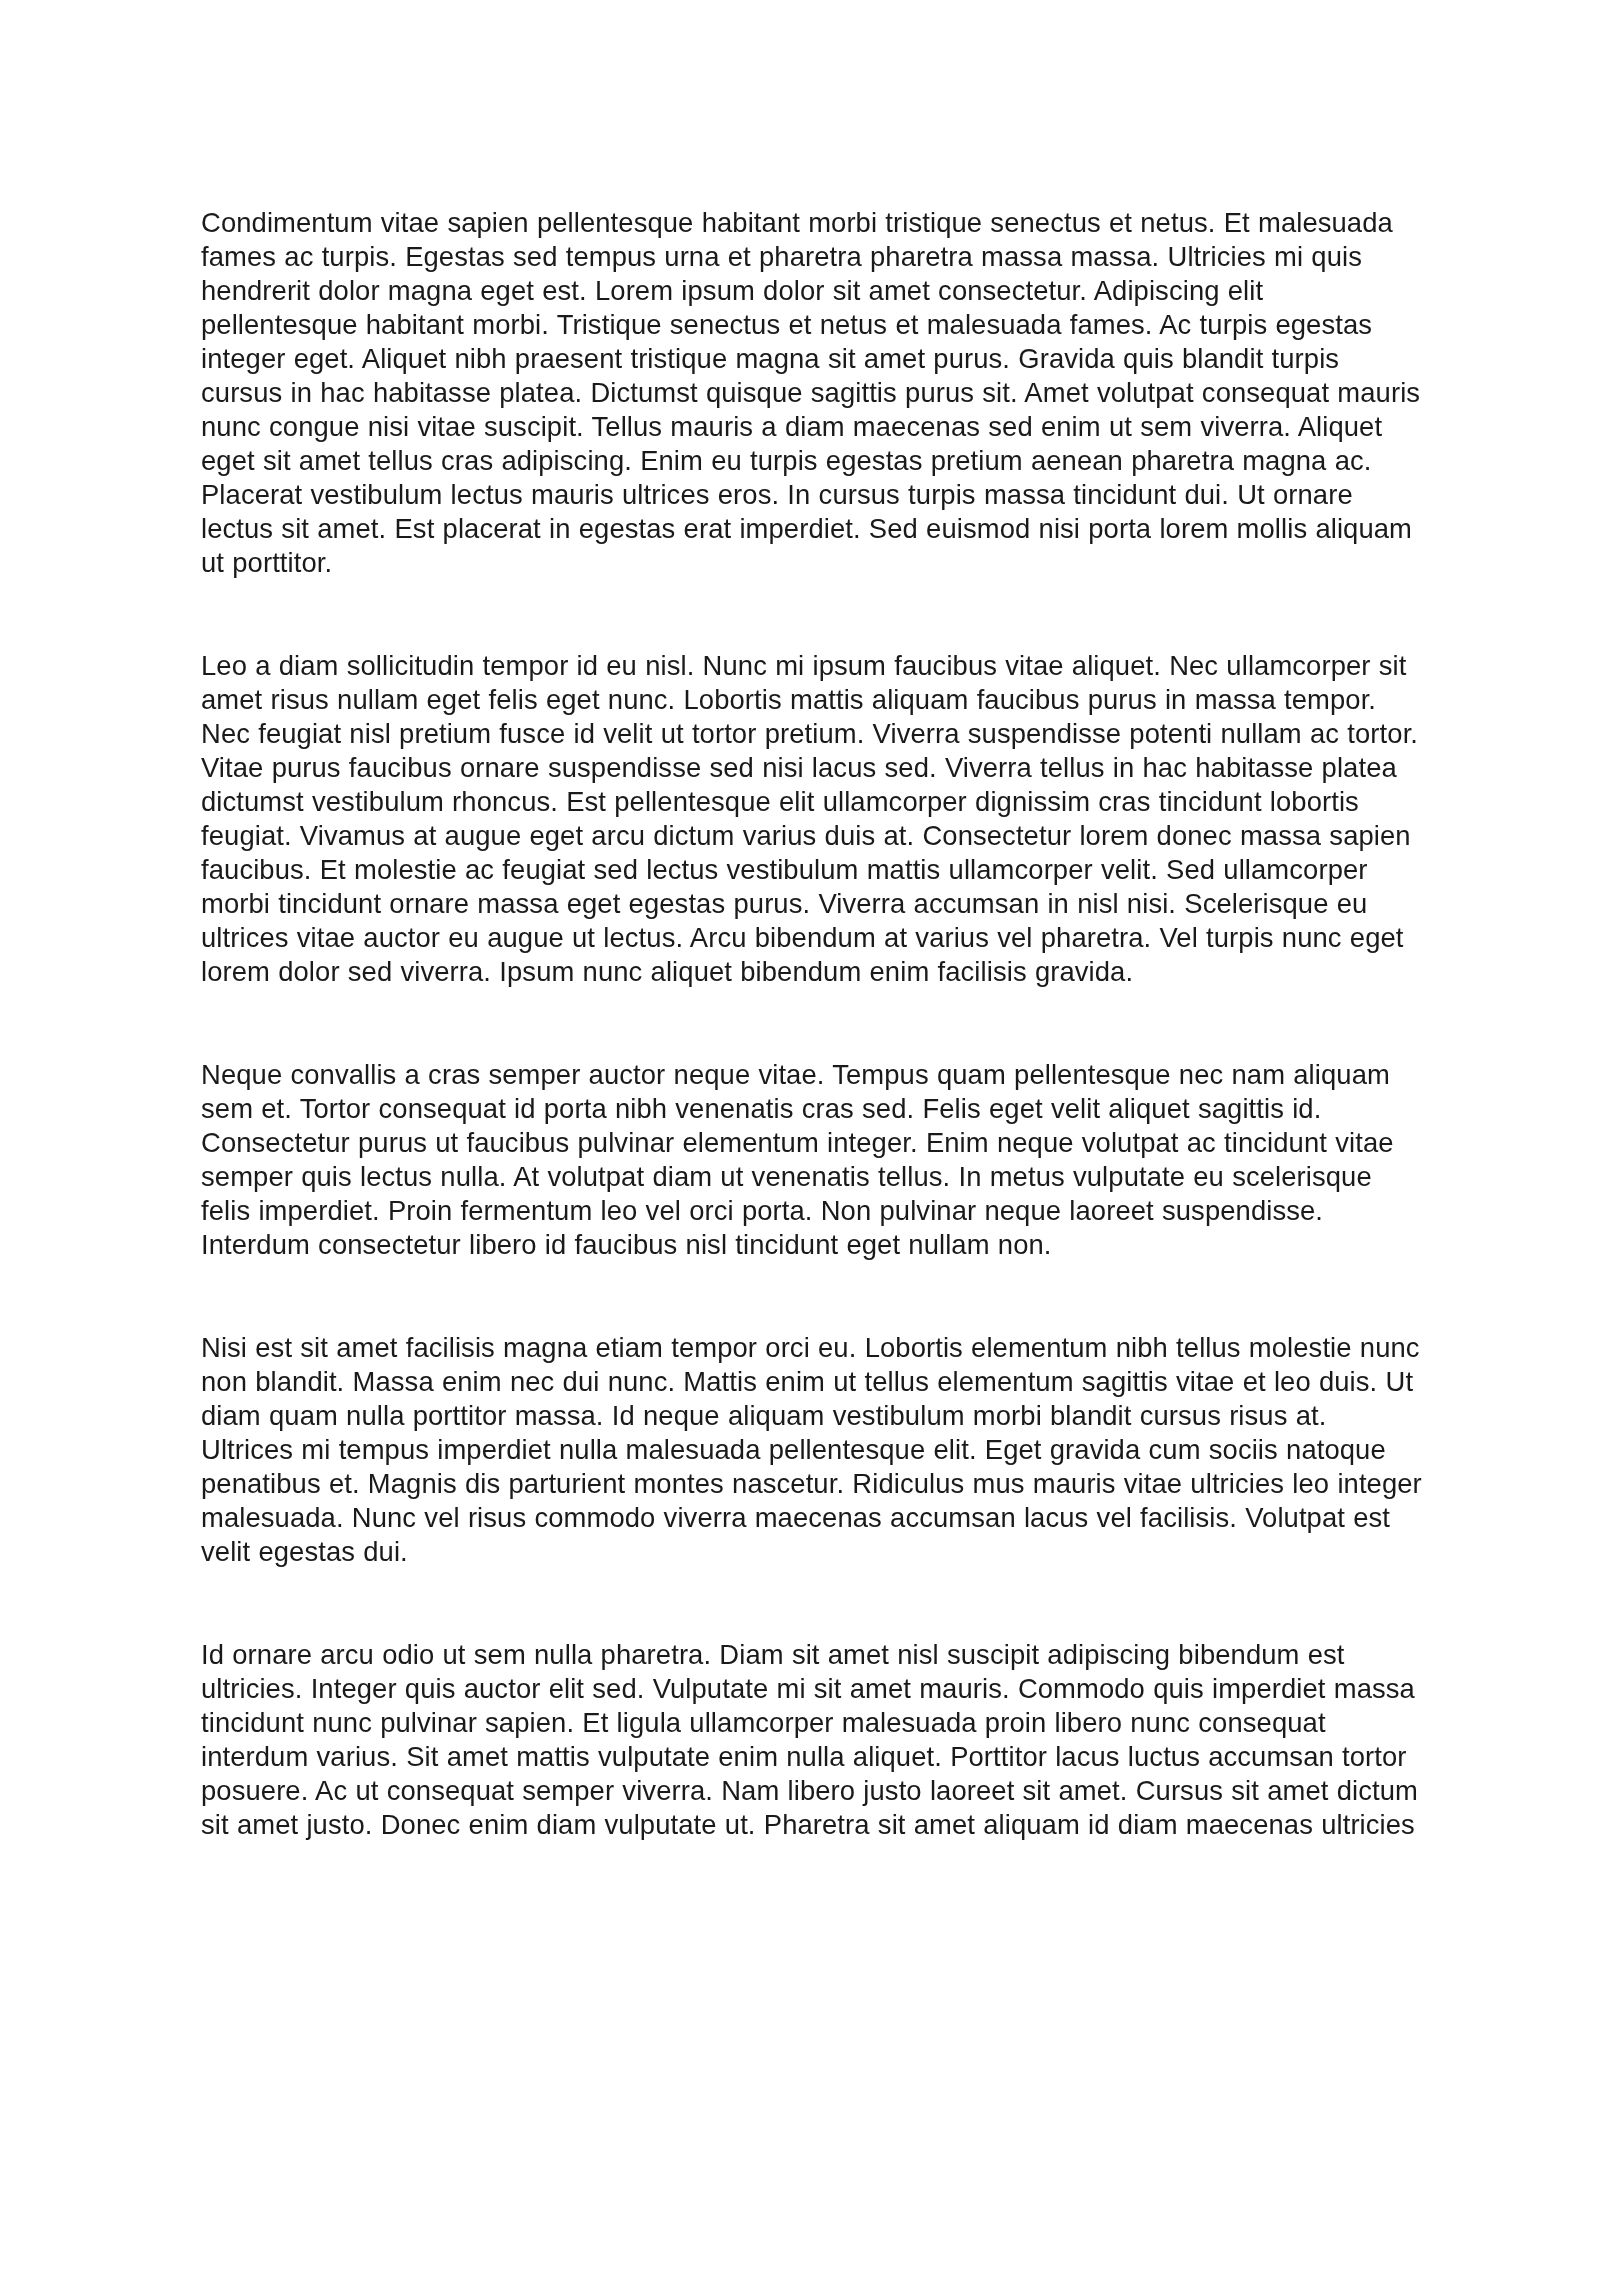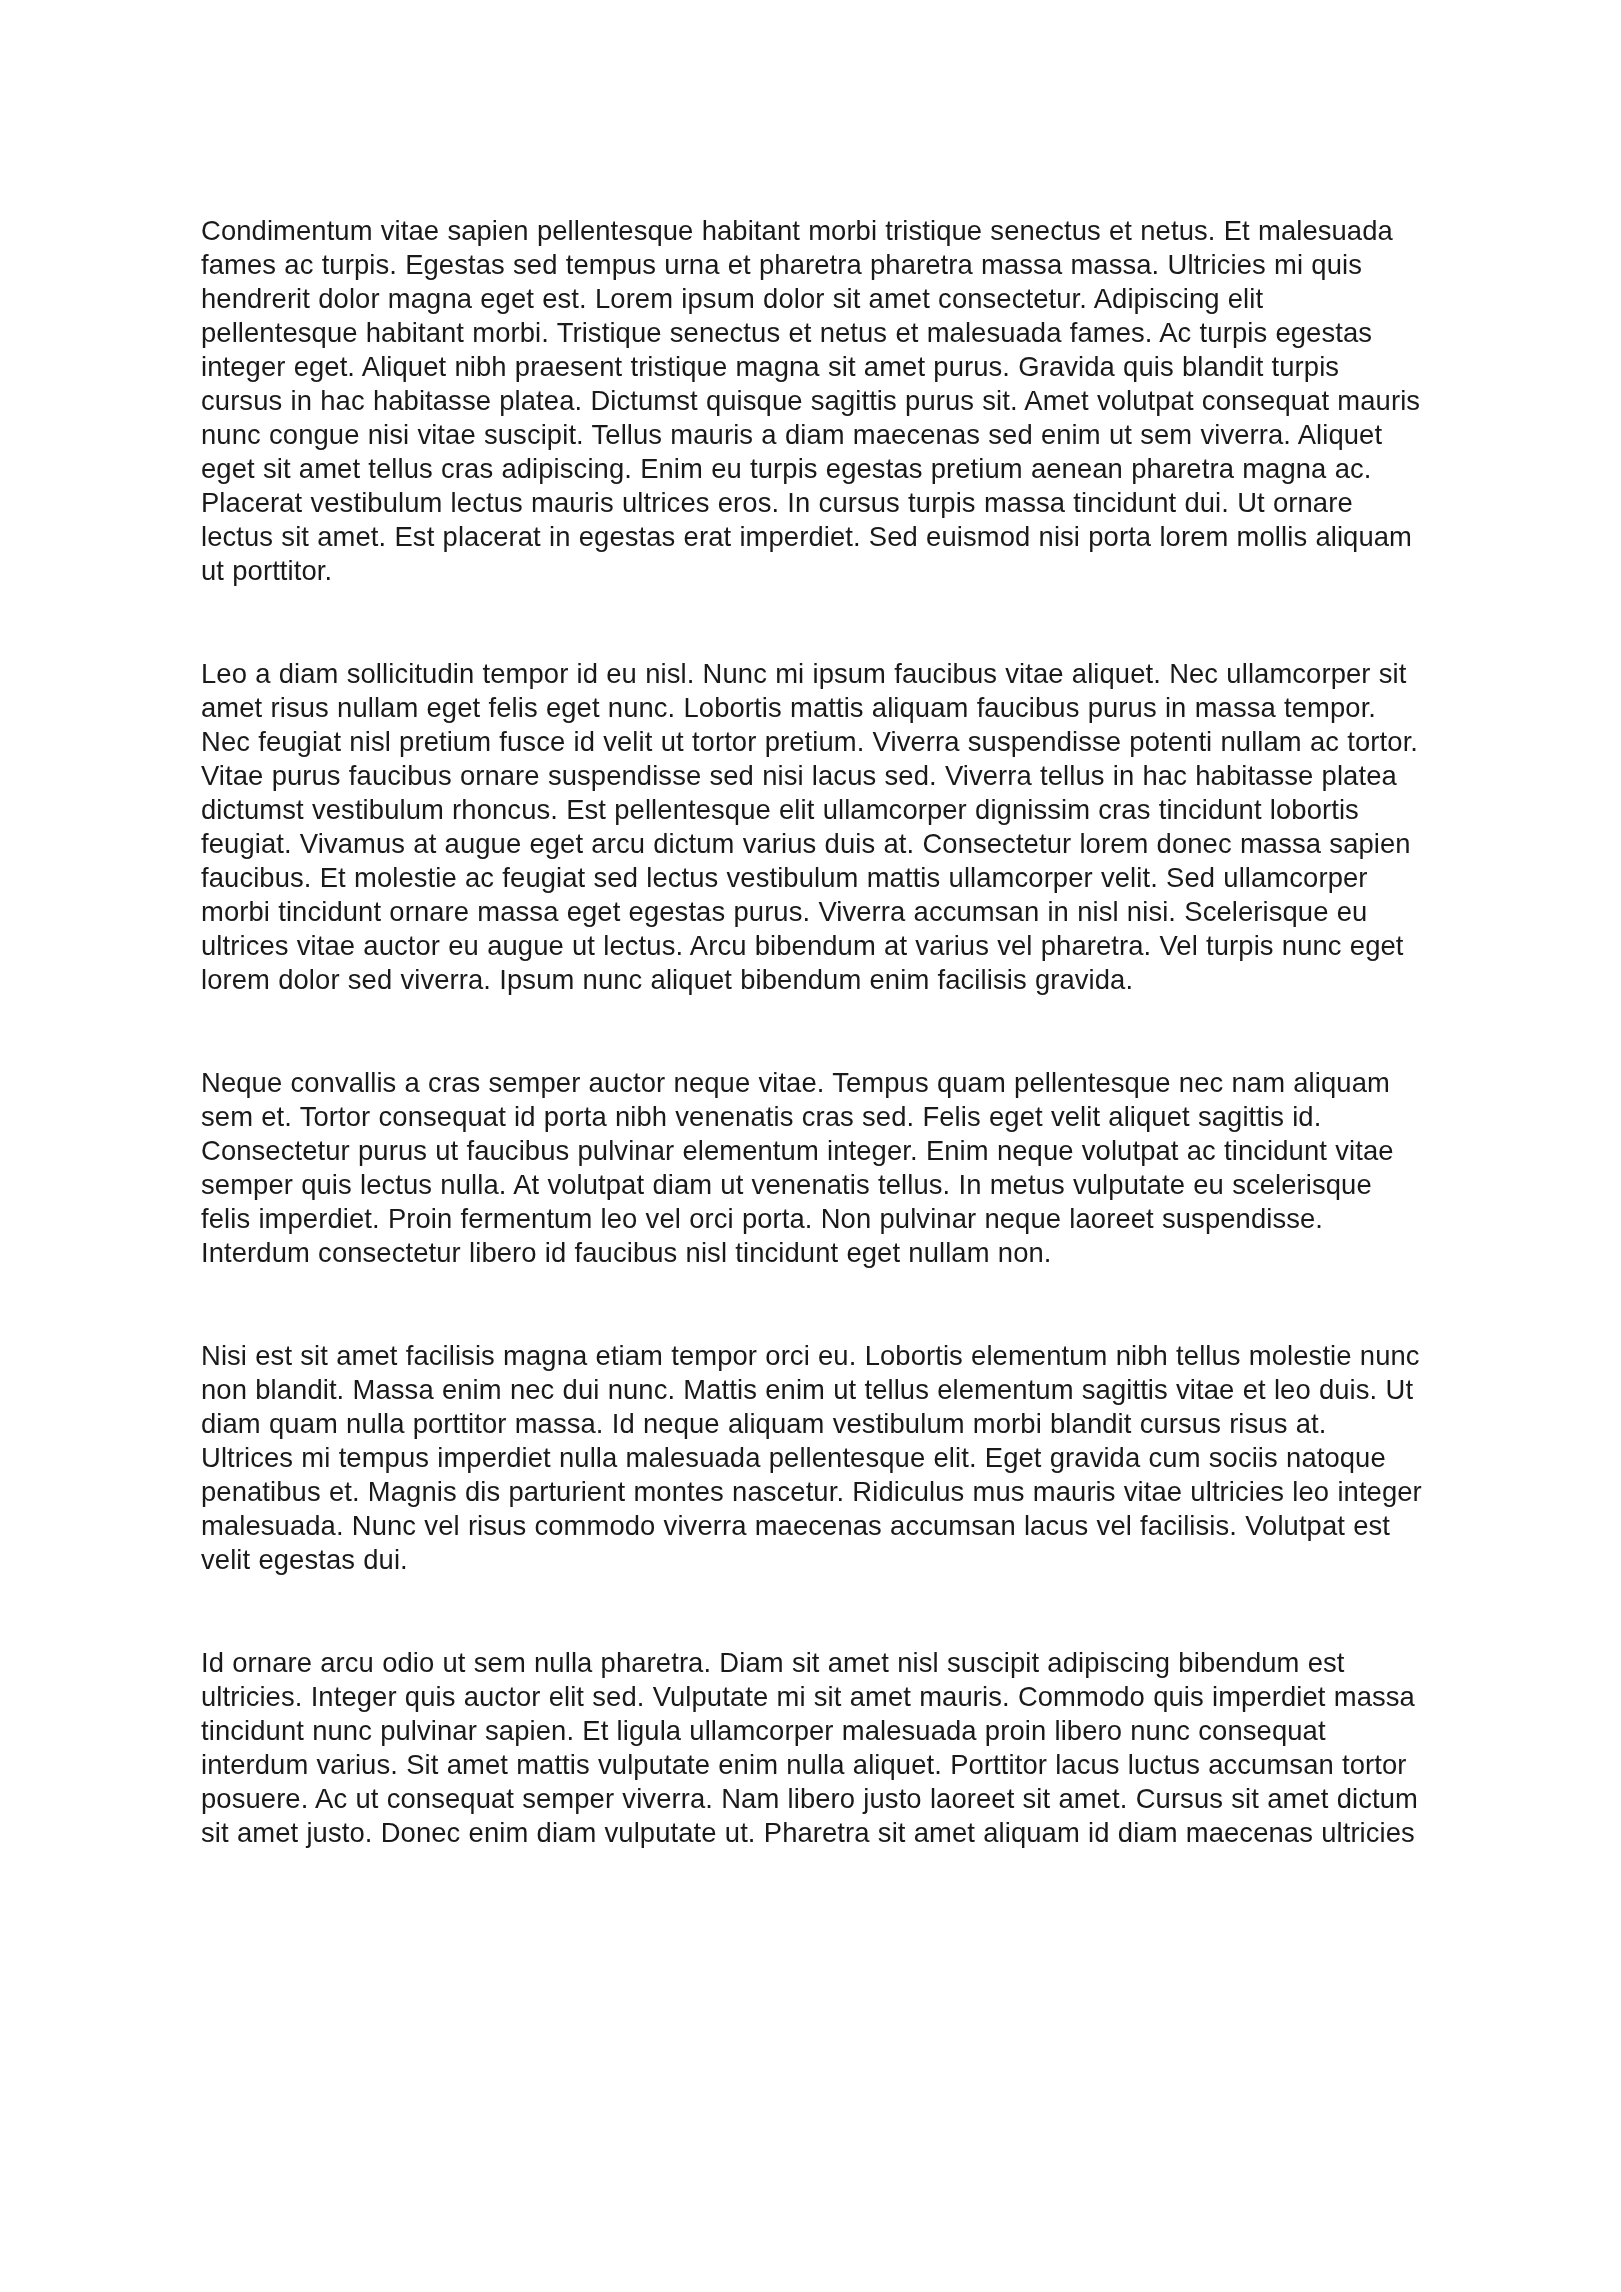--- a/index.html
+++ b/index.html
@@ -16,21 +16,21 @@
     font-family: "Liberation Sans", sans-serif;
   }
   .text-block {
     position: absolute;
     top: 206px;
     left: 201px;
     width: 1225px;
     color: #1a1a1a;
   }
   .text-block p {
-    margin: 8px 0 69px 0;
+    margin: 0 0 69px 0;
     font-size: 27.4px;
     line-height: 34px;
     font-weight: 400;
     text-align: left;
     letter-spacing: 0.1px;
     word-spacing: 0.5px;
   }
 </style>
 </head>
 <body>

